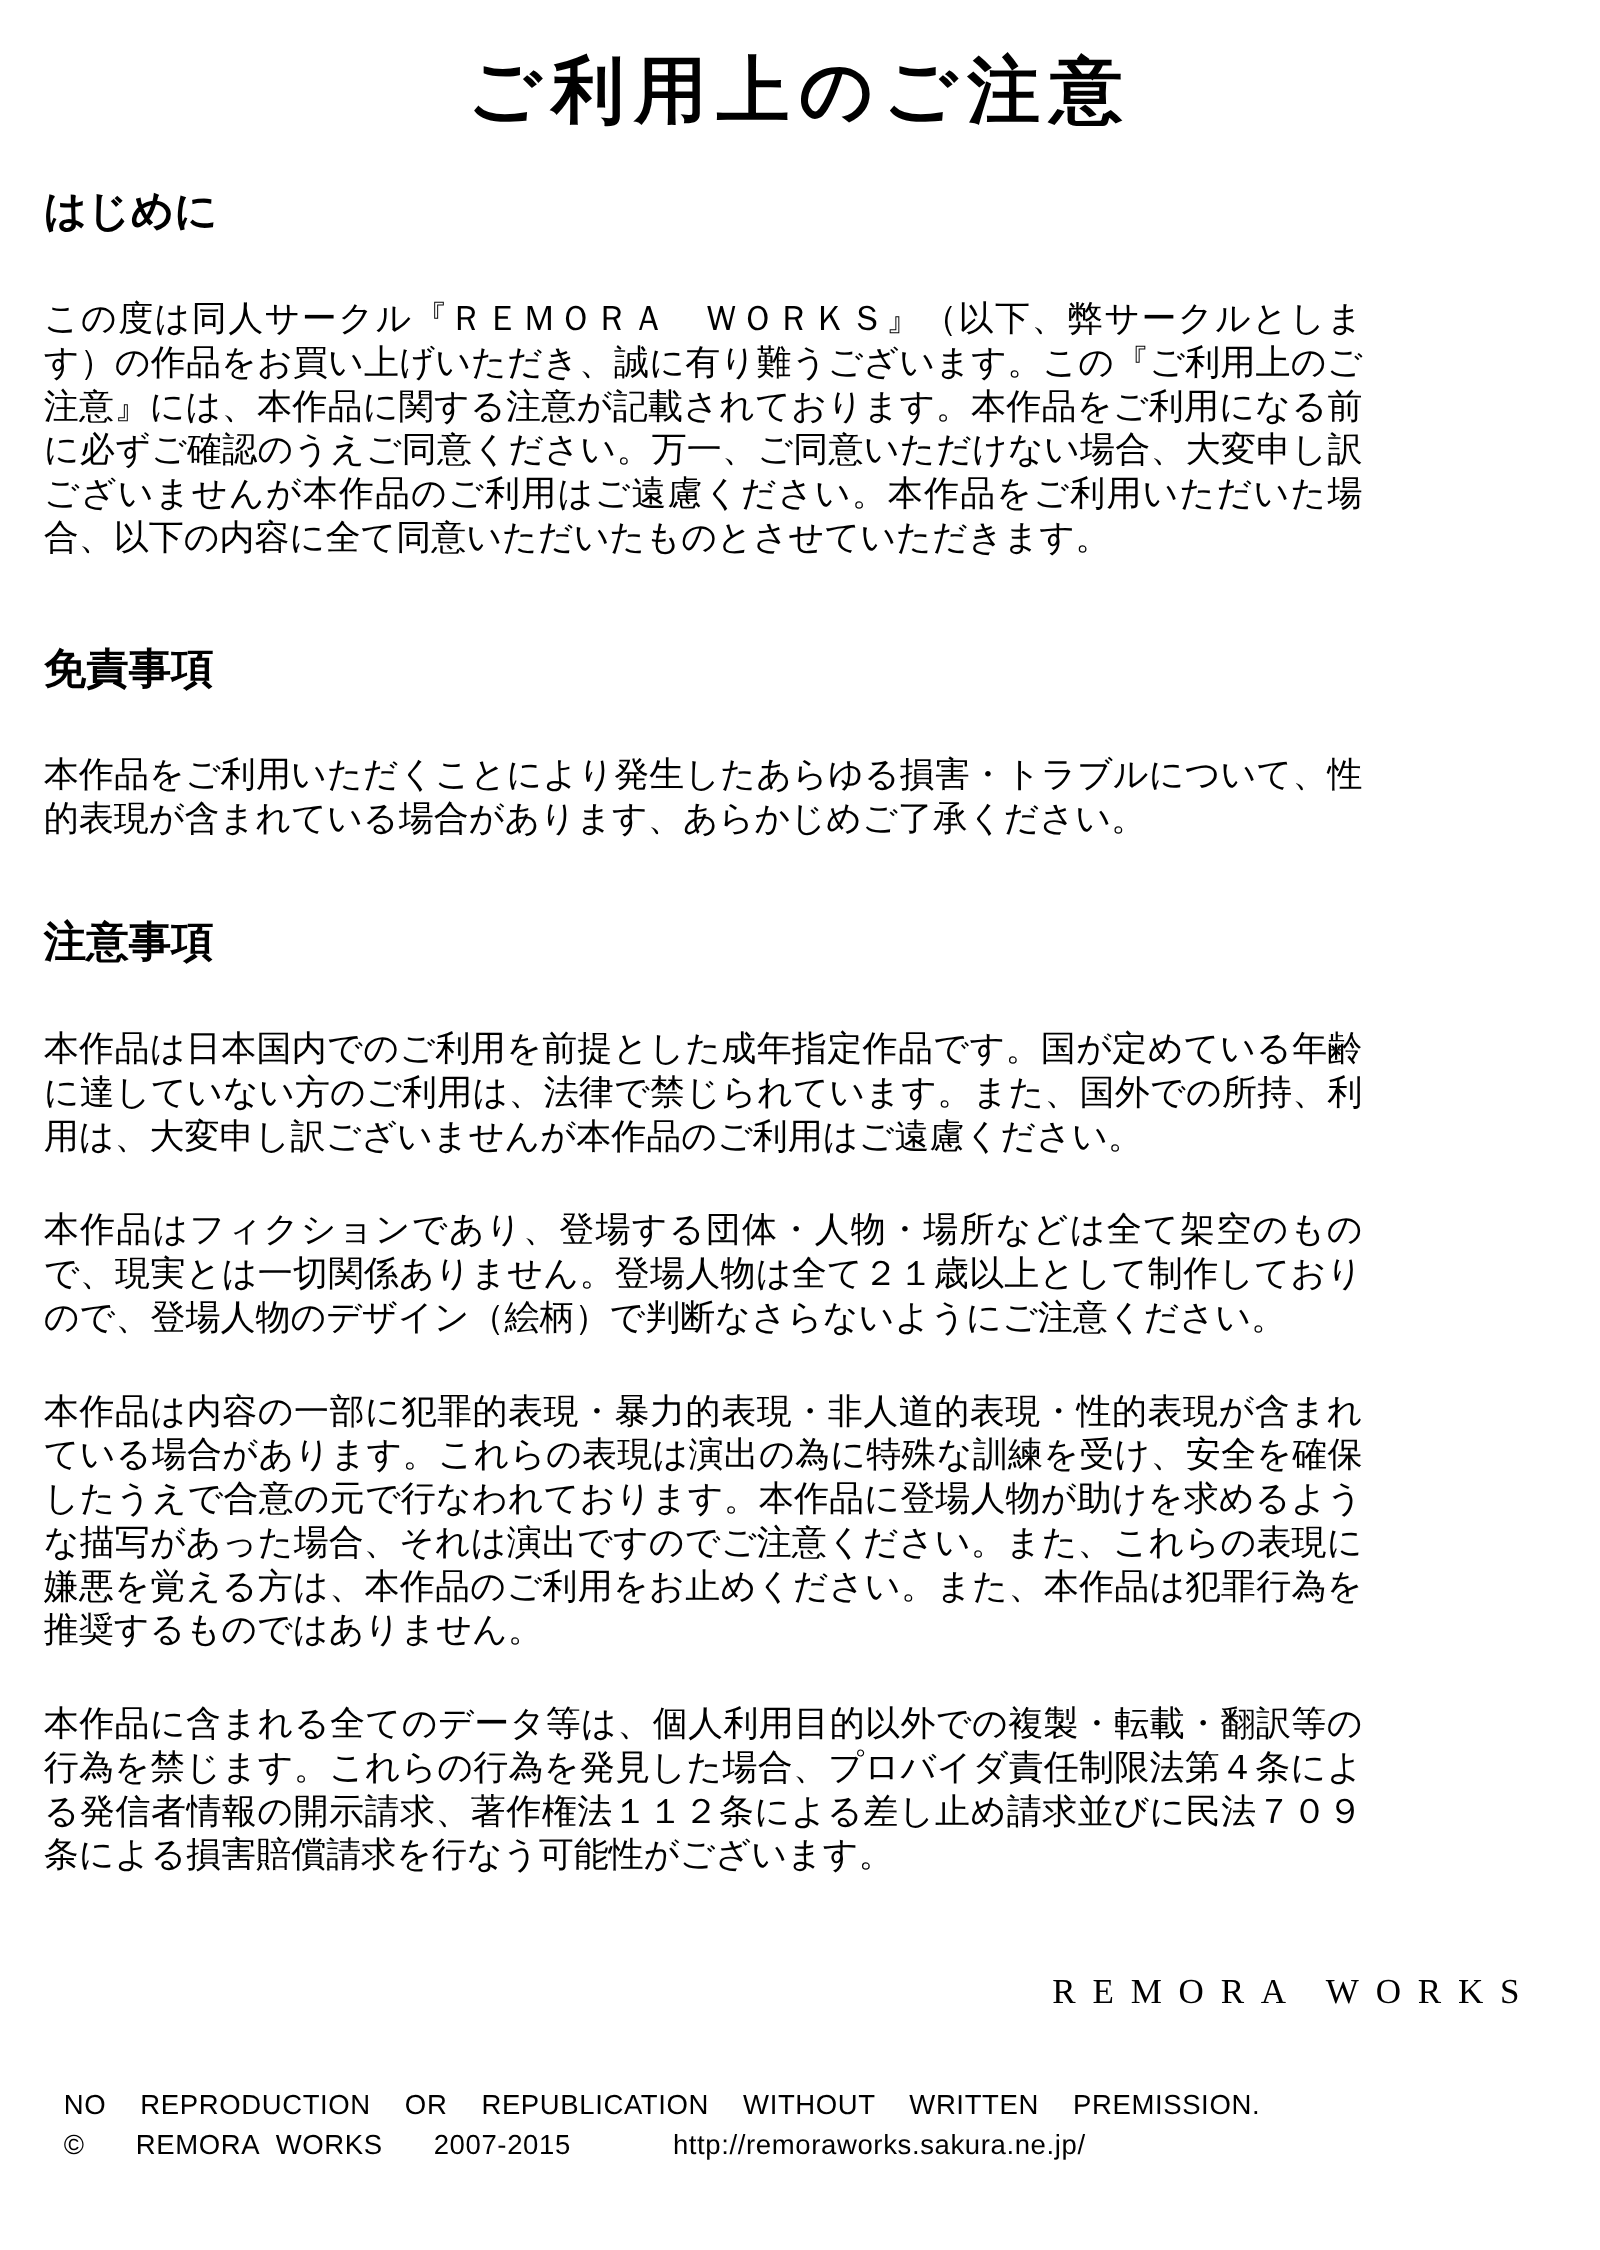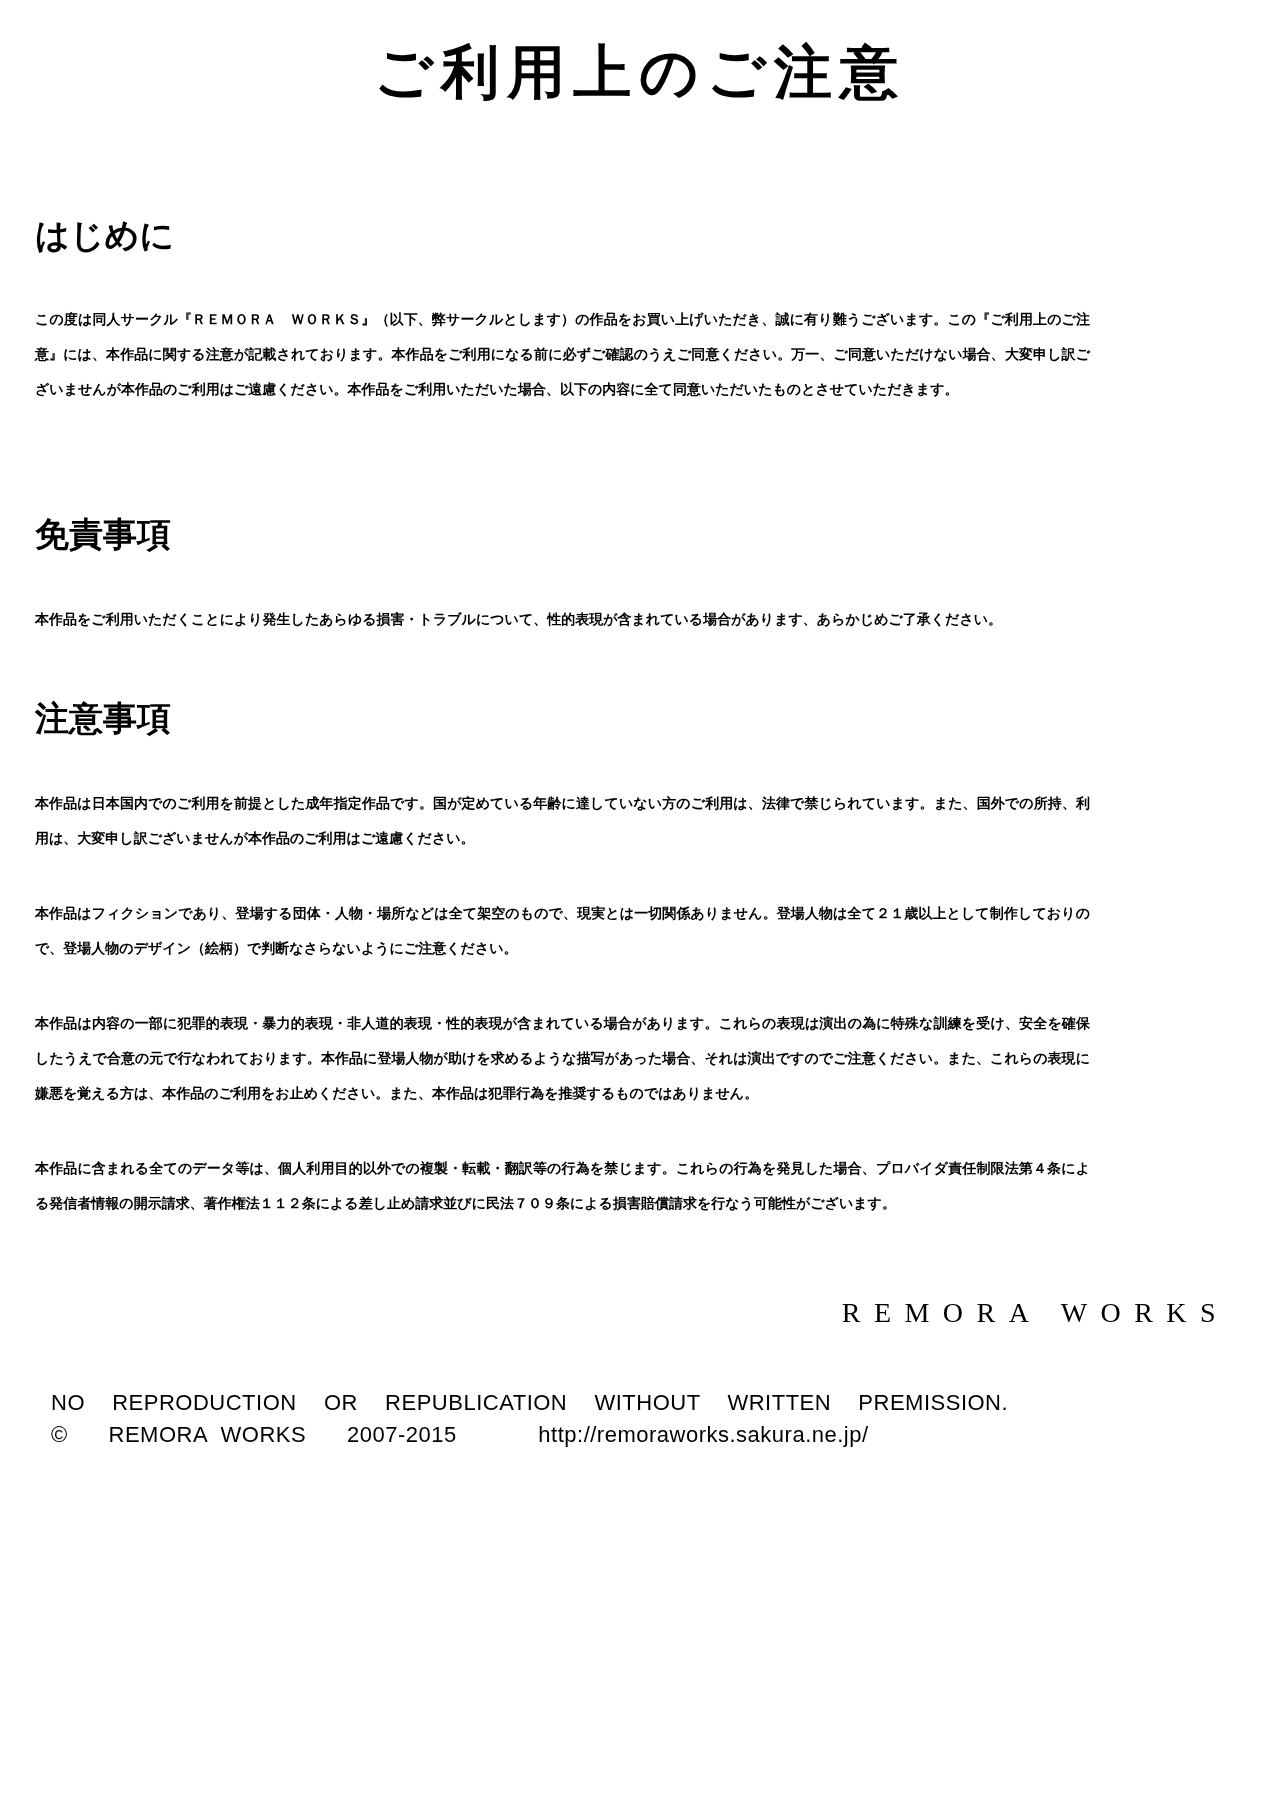--- a/index.html
+++ b/index.html
@@ -28,31 +28,30 @@
     letter-spacing: 8px;
     margin: 0;
     line-height: 1.2;
   }
   .section-heading {
     font-size: 34px;
     font-weight: bold;
     margin: 0;
     line-height: 1.2;
   }
-  .heading-intro      { margin-top: 108px; }
-  .heading-disclaimer { margin-top: 108px; }
+  .heading-intro      { margin-top: 44px; font-family: Liberation Mono, monospace; }
+  .heading-disclaimer { margin-top: 68px; }
   .heading-notes      { margin-top: 62px; }
   .para {
-    font-size: 14px;
+    font-size: 28px;
     line-height: 35px;
     margin: 0;
     text-align: justify;
     text-justify: inter-ideograph;
     max-width: 1055px;
-    font-weight: bold;
   }
   .para-first { margin-top: 46px; }
   .para-next  { margin-top: 40px; }
   .signature {
     margin-top: 76px;
     text-align: right;
     font-size: 28px;
     letter-spacing: 0.48em;
     padding-right: 16px;
     font-family: "Liberation Serif", "DejaVu Serif", serif;

